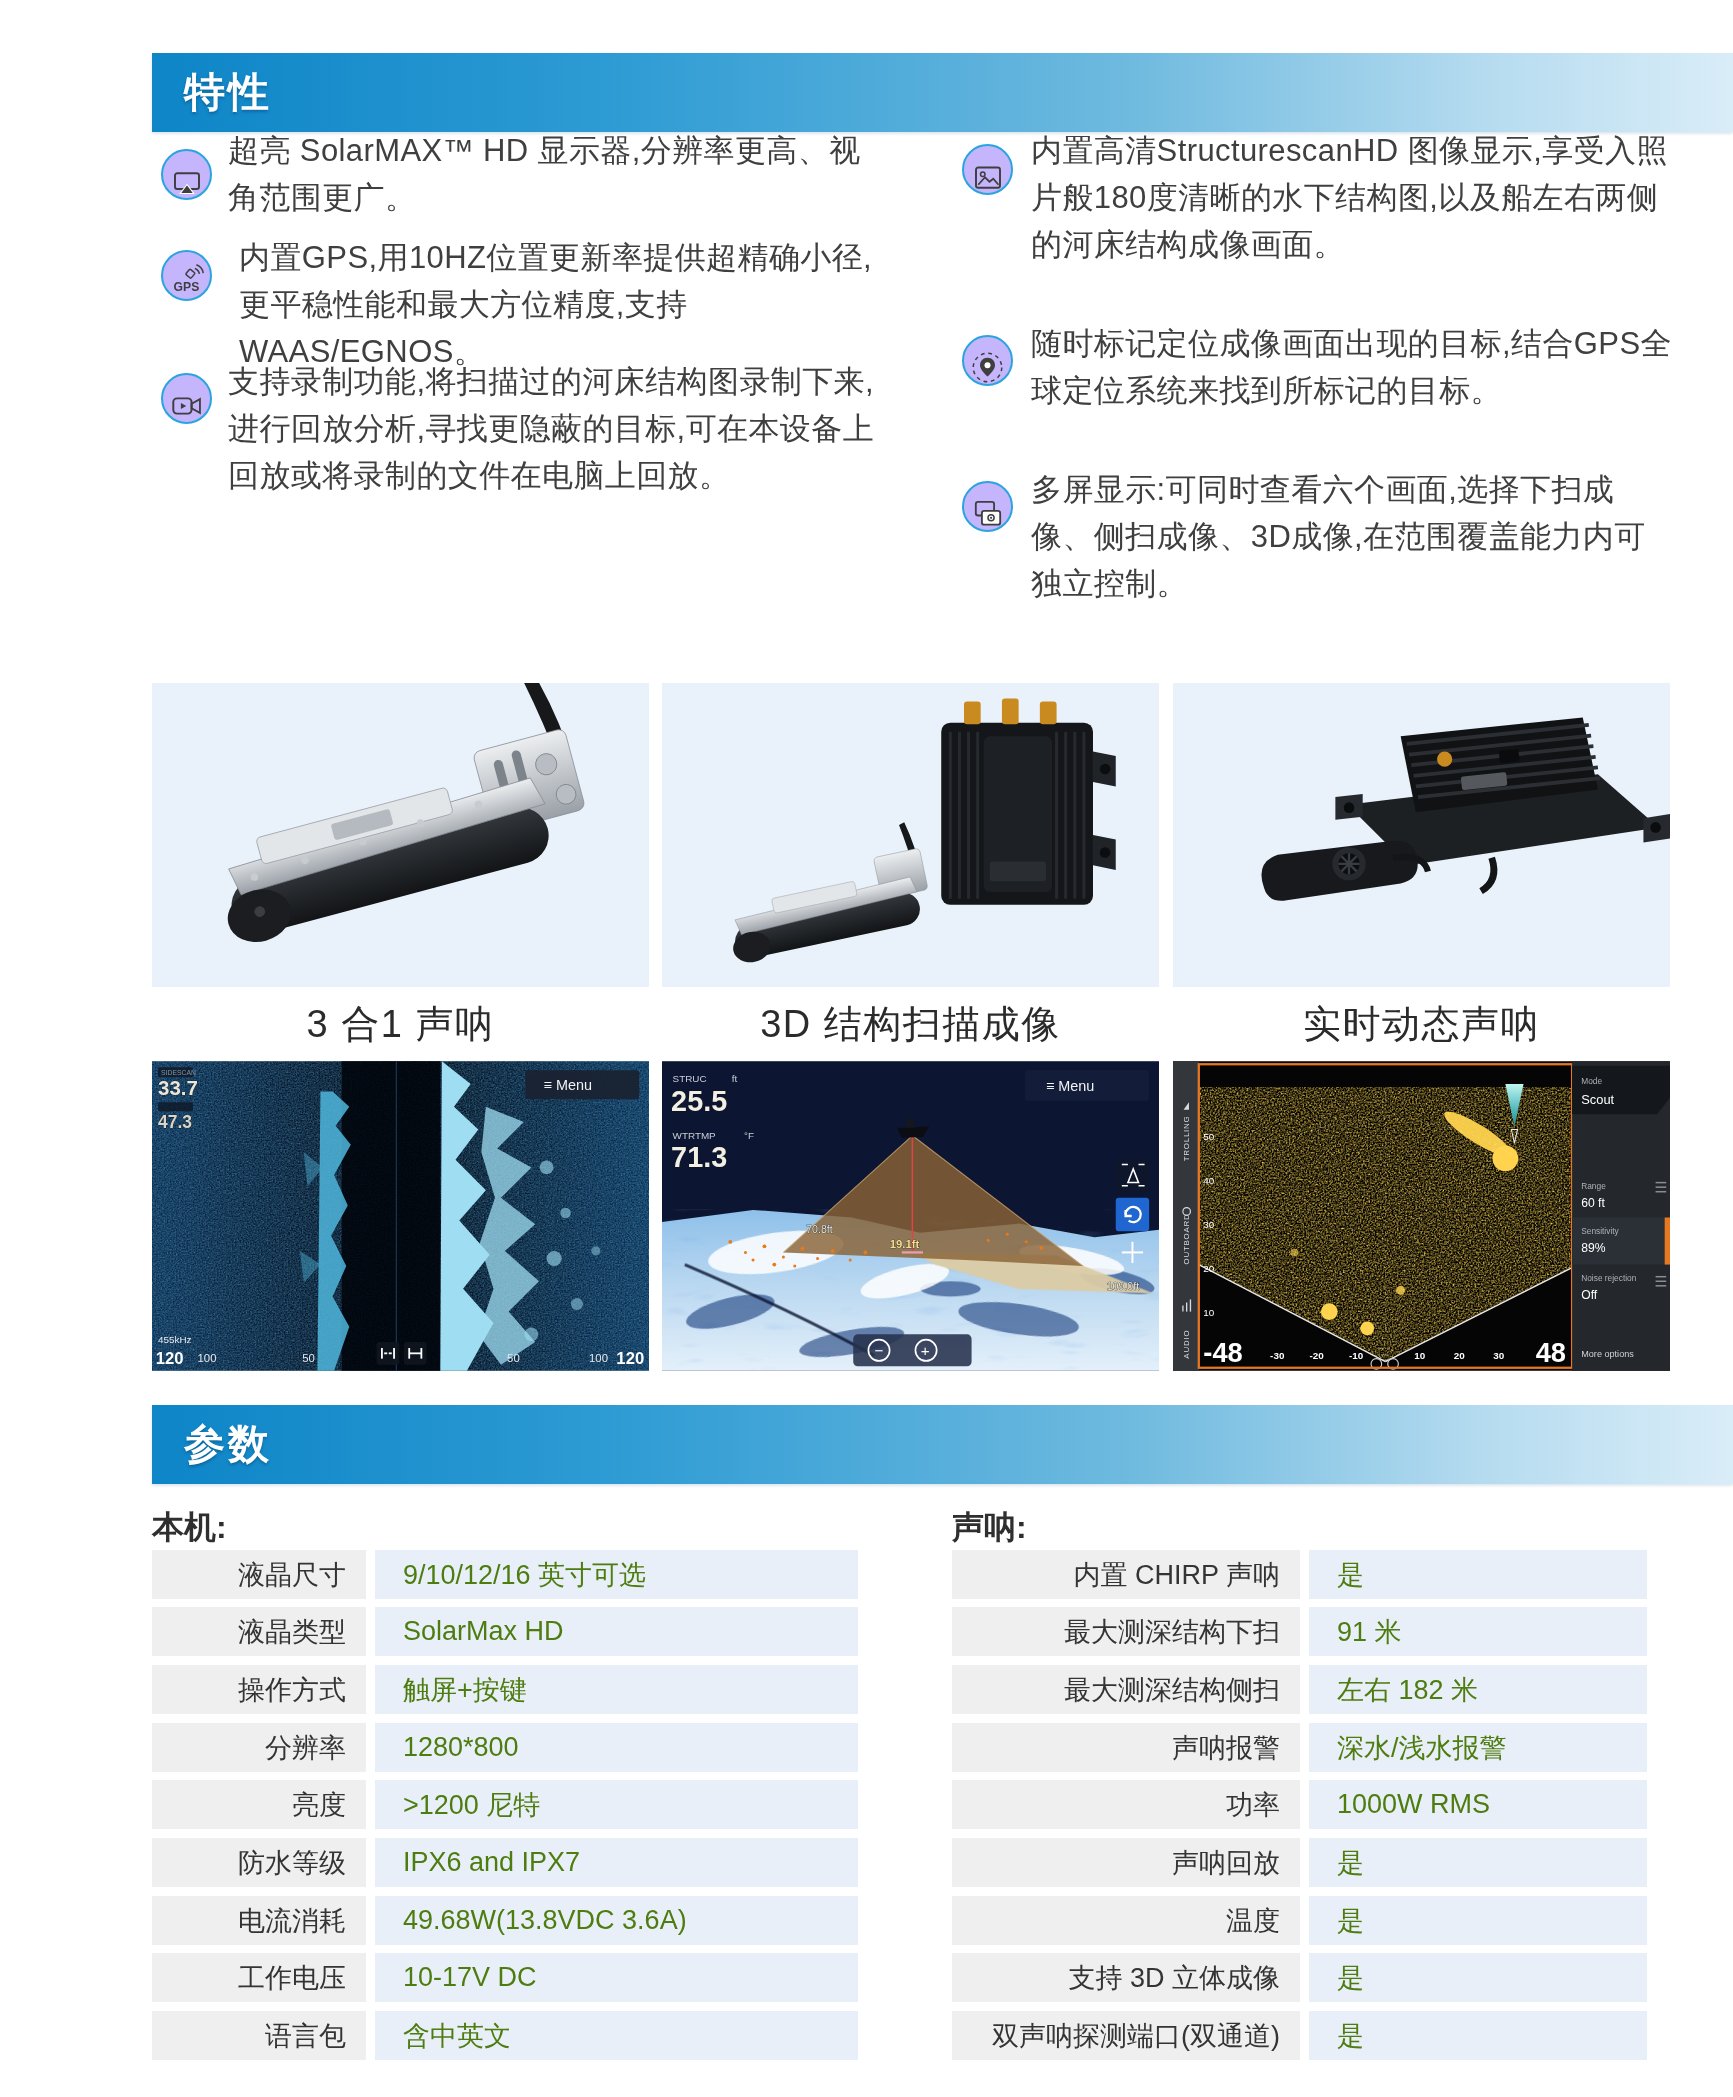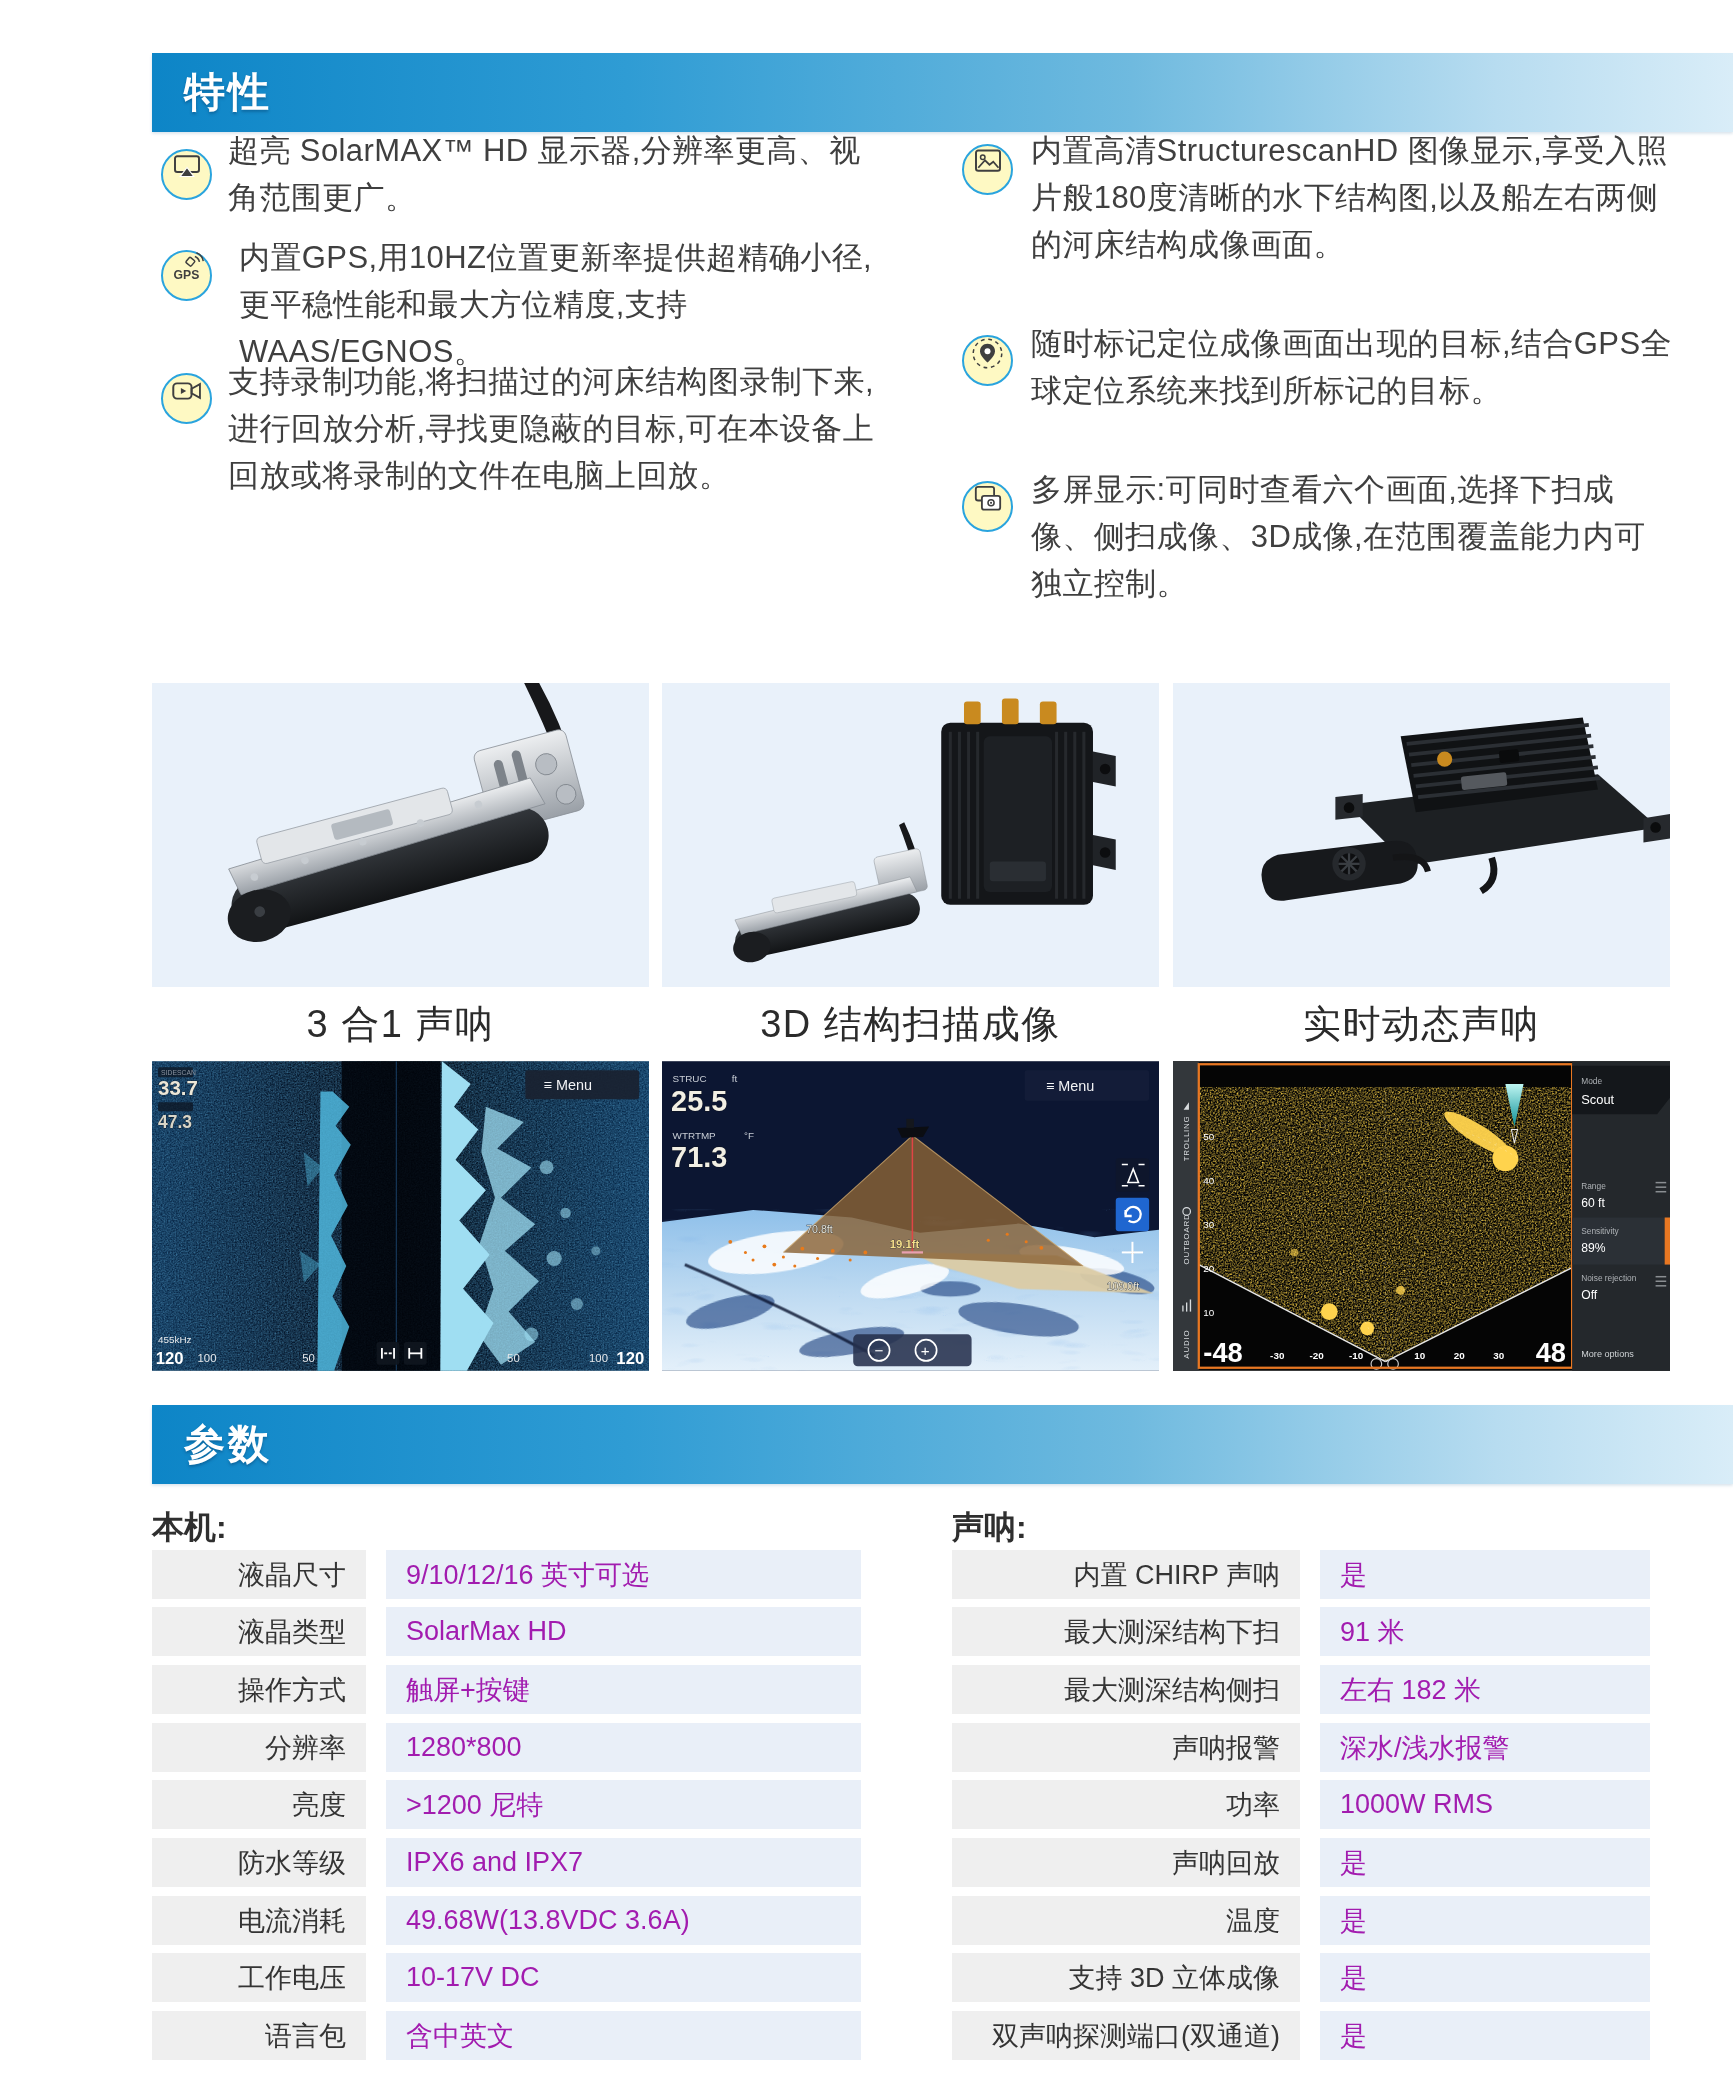--- a/index.html
+++ b/index.html
@@ -5,30 +5,30 @@
   html,body{margin:0;padding:0;background:#ffffff;}
   .page{position:relative;width:1733px;height:2097px;background:#fff;overflow:hidden;
         font-family:"Liberation Sans","DejaVu Sans",sans-serif;color:#3a3a3a;}
   .banner{position:absolute;left:152px;right:0;height:79px;
           background:linear-gradient(90deg,#0d85c7 0%,#2f9cd4 30%,#6fbadf 62%,#b7dcf0 85%,#d9edf8 100%);
           display:flex;align-items:center;box-shadow:0 2.3px 3px rgba(30,90,140,.18);}
   .banner span{color:#fff;font-size:41px;font-weight:700;margin-left:32px;letter-spacing:3px;
                text-shadow:0 2.3px 3px rgba(0,40,80,.35);}
   .feat{position:absolute;}
   .ficon{position:absolute;width:47px;height:47px;border:2.3px solid #2aa4de;border-radius:50%;
-         display:flex;align-items:flex-start;justify-content:center;background:#fef9c3;}
+         display:flex;align-items:flex-end;justify-content:center;background:#c4b5fd;}
   .ftext{position:absolute;font-size:31px;line-height:47px;color:#3f3f3f;letter-spacing:0.4px;}
   .caption{position:absolute;width:497px;text-align:center;font-size:38px;color:#2b2b2b;letter-spacing:1.5px;}
   .panel{position:absolute;width:497px;height:304px;background:#e9f1fa;}
   .shot{position:absolute;width:497px;height:310px;}
   .sec-title{position:absolute;font-size:32px;font-weight:700;color:#2f2f2f;}
   .srow{position:absolute;height:49px;}
   .scell{position:absolute;top:0;height:49px;display:flex;align-items:center;font-size:27px;}
   .slabel{background:#efefef;justify-content:flex-end;padding-right:20px;color:#343434;font-weight:500;}
-  .svalue{background:#e9eff8;justify-content:flex-start;padding-left:20px;color:#a21caf;margin-left:11px;}
+  .svalue{background:#e9eff8;justify-content:flex-start;padding-left:28px;color:#4d7c0f;}
   svg text{font-family:"Liberation Sans","DejaVu Sans",sans-serif;}
 </style>
 </head>
 <body>
 
 <div class="page">
 
   <div class="banner" style="top:53px">
     <span>特性</span>
   </div>

